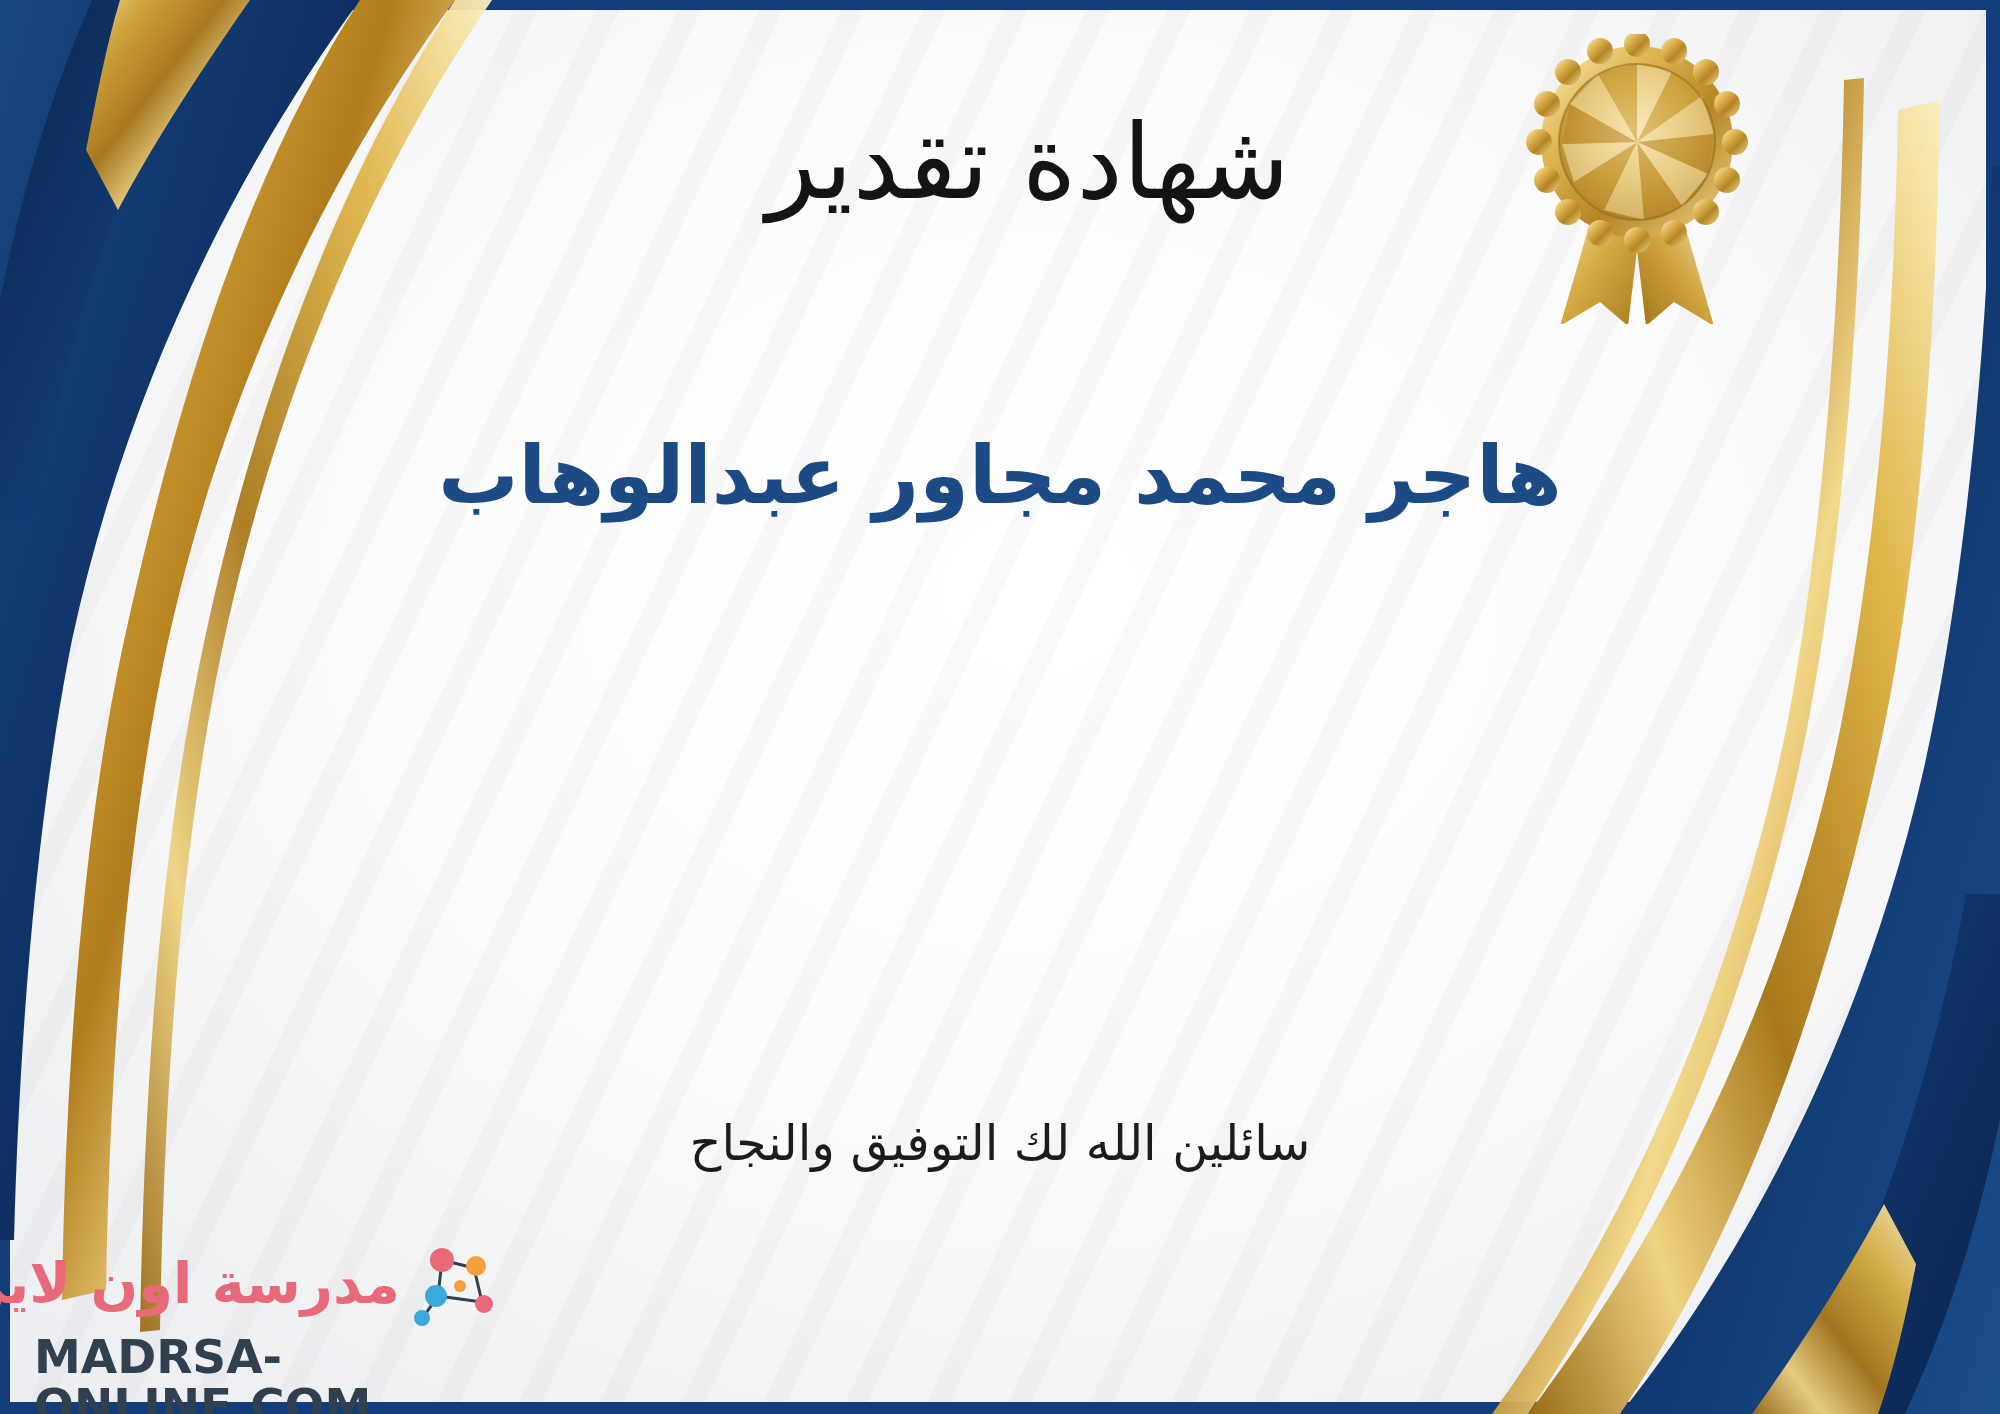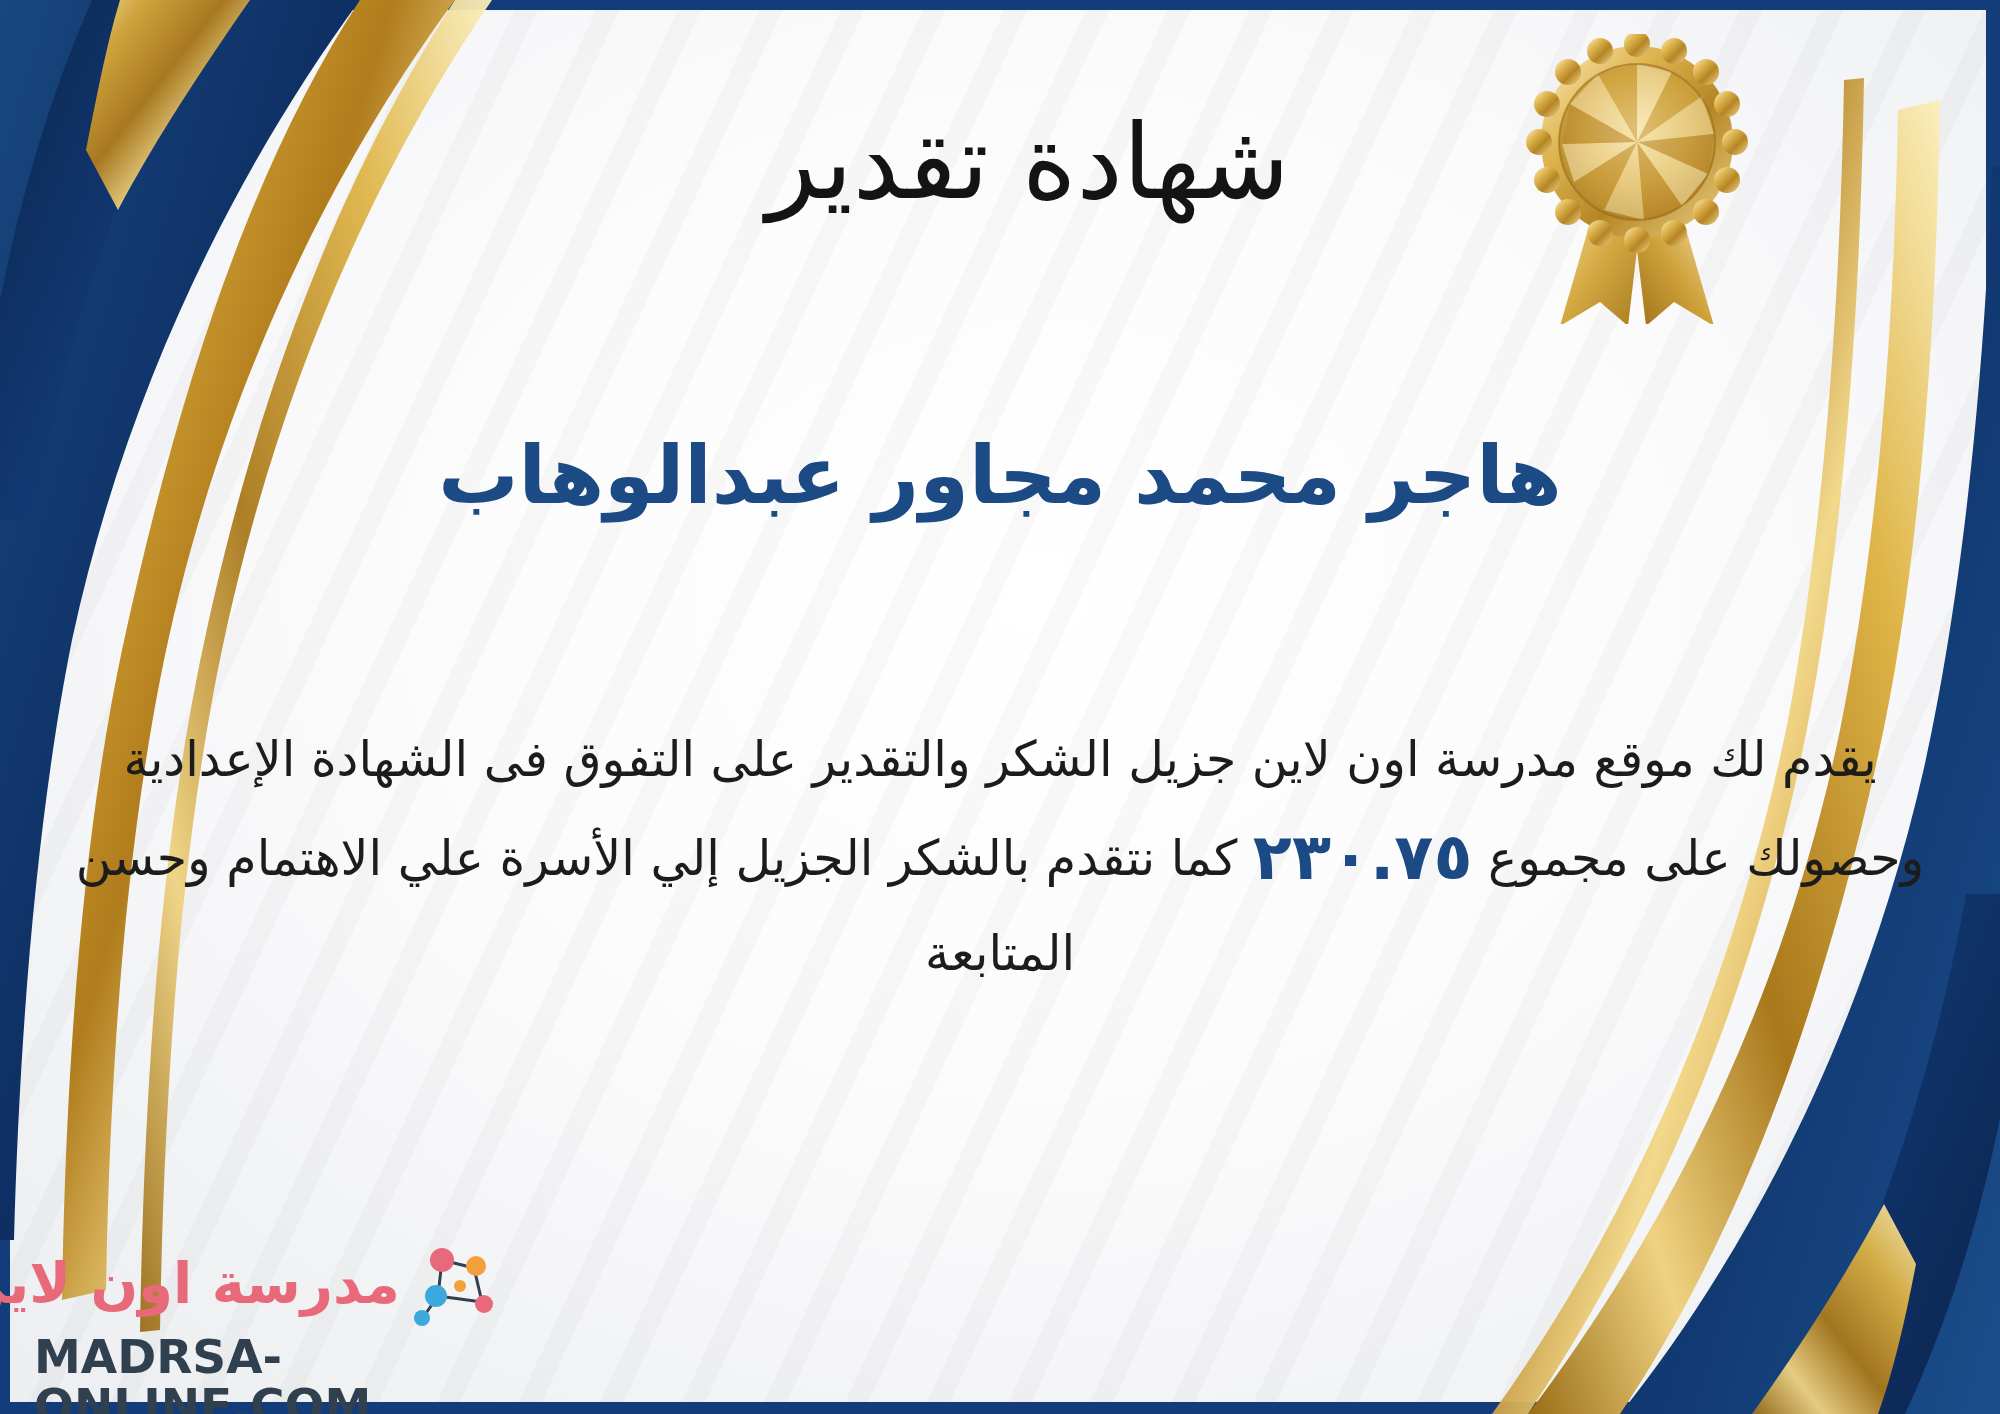--- a/index.html
+++ b/index.html
@@ -221,26 +221,22 @@
       <path d="M115,108 L48,70 L76,40 Z" fill="#f3dfa6"></path>
       <path d="M115,108 L76,40 L115,30 Z" fill="#c99c35"></path>
     </g>
     <circle cx="115" cy="108" r="78" fill="none" stroke="#8d6414" stroke-width="2" opacity="0.5"></circle>
   </svg>
 
   <div class="title">شهادة تقدير</div>
 
   <div class="recipient">هاجر محمد مجاور عبدالوهاب</div>
 
-  <div class="body">
-    <span>يقدم لك موقع مدرسة اون لاين جزيل الشكر  والتقدير على التفوق فى الشهادة الإعدادية وحصولك على مجموع</span>
-    <span class="score">٢٣٠.٧٥</span>
-    <span>كما نتقدم  بالشكر الجزيل إلي الأسرة علي الاهتمام وحسن المتابعة</span>
-  </div>
-
+
+  <div class="closing">سائلين الله لك التوفيق  والنجاح</div>
 
   <div class="brand">
     <div class="brand-row">
       <span class="brand-ar">مدرسة اون لاين</span>
       <svg class="brand-mark" viewBox="0 0 96 92" xmlns="http://www.w3.org/2000/svg">
         <line x1="34" y1="22" x2="66" y2="30" stroke="#31404f" stroke-width="3"></line>
         <line x1="34" y1="22" x2="30" y2="58" stroke="#31404f" stroke-width="3"></line>
         <line x1="66" y1="30" x2="74" y2="64" stroke="#31404f" stroke-width="3"></line>
         <line x1="30" y1="58" x2="74" y2="64" stroke="#31404f" stroke-width="3"></line>
         <line x1="30" y1="58" x2="16" y2="78" stroke="#31404f" stroke-width="3"></line>

